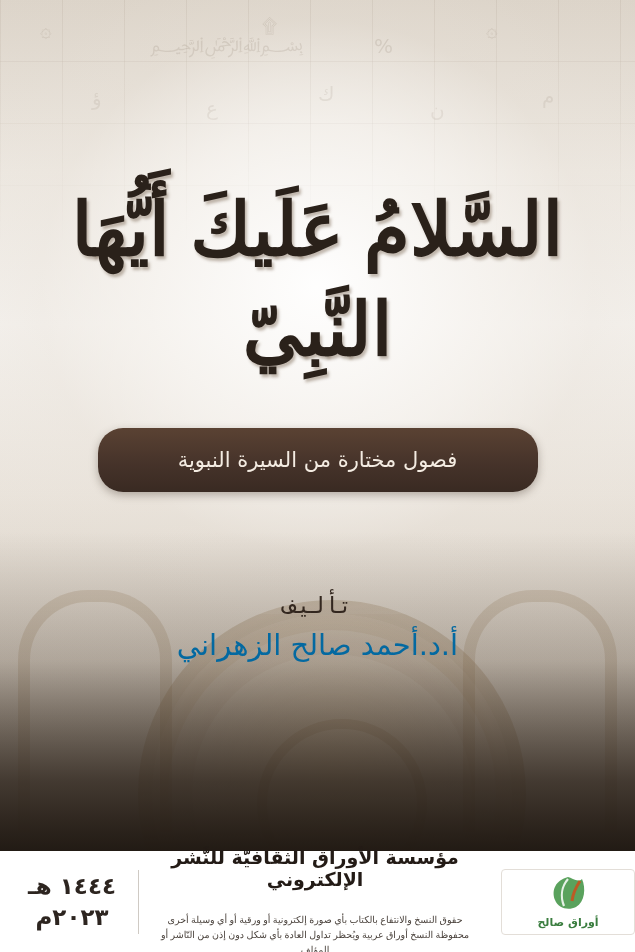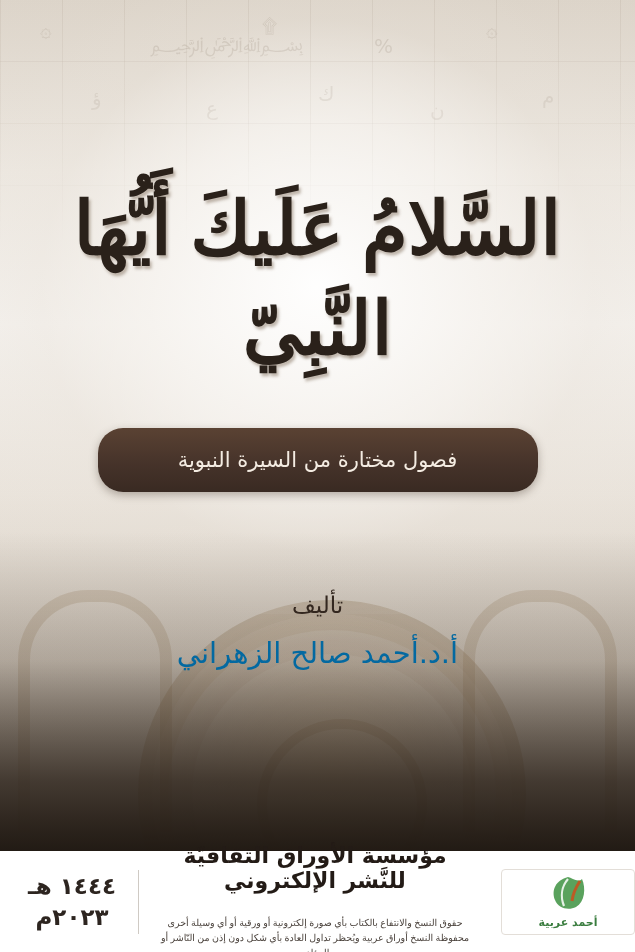--- a/index.html
+++ b/index.html
@@ -90,21 +90,21 @@
   }
 
   
   .title-area {
     position: absolute;
     left: 0; right: 0;
     top: 180px;
     text-align: center;
   }
   .title-main {
-    font-family: Liberation Serif, serif;
+    font-family: Liberation Sans, sans-serif;
     font-size: 74px;
     font-weight: bold;
     color: #2a211a;
     letter-spacing: -1px;
     line-height: 1.35;
     padding: 0 24px;
     text-shadow:
       2px 3px 3px rgba(120,100,80,0.45),
       0 1px 0 rgba(255,255,255,0.5);
     direction: rtl;
@@ -135,22 +135,22 @@
   .author-block {
     position: absolute;
     left: 0; right: 0;
     top: 592px;
     text-align: center;
     direction: rtl;
   }
   .author-role {
     font-size: 23px;
     color: #33271f;
-    margin-bottom: 17px;
-    font-family: Liberation Serif, serif;
+    margin-bottom: 8px;
+    font-family: Liberation Mono, monospace;
   }
   .author-name {
     font-size: 29px;
     font-weight: normal;
     color: #0369a1;
     font-family: "DejaVu Sans", "Liberation Sans", sans-serif;
   }
 
   
   .footer {
@@ -183,21 +183,21 @@
     height: 64px;
     background: #cfcac4;
   }
   .footer-center {
     flex: 1;
     text-align: center;
     direction: rtl;
     padding: 0 10px;
   }
   .pub-name {
-    font-size: 22px;
+    font-size: 19px;
     font-weight: bold;
     color: #231b16;
     margin-bottom: 23px;
     font-family: "DejaVu Sans", "Liberation Sans", sans-serif;
   }
   .rights-line {
     font-size: 9.5px;
     color: #4a423c;
     line-height: 1.55;
     font-family: Liberation Serif, serif;
@@ -266,21 +266,21 @@
   <div class="footer">
 
     <div class="footer-logo">
       <div class="logo-mark">
         <svg viewBox="0 0 44 40" width="44" height="40" aria-hidden="true">
           <path d="M22 3 C10 6 5 16 9 26 C12 34 22 37 30 33 C39 28 40 14 36 5 C32 9 26 4 22 3 Z" fill="#4c9a4f" opacity="0.92"></path>
           <path d="M22 5 C16 12 14 22 18 32" stroke="#ffffff" stroke-width="2.2" fill="none" opacity="0.85"></path>
           <path d="M34 7 C30 13 27 19 26 27" stroke="#c8531f" stroke-width="3" fill="none" opacity="0.9"></path>
         </svg>
       </div>
-      <div class="logo-name">أحمد عربية</div>
+      <div class="logo-name">أوراق صالح</div>
     </div>
 
     <div class="footer-center">
       <div class="pub-name">مؤسسة الأوراق الثقافيّة للنَّشر الإلكتروني</div>
       <div class="rights-line">حقوق النسخ والانتفاع بالكتاب بأي صورة إلكترونية أو ورقية أو أي وسيلة أخرى</div>
       <div class="rights-line">محفوظة النسخ أوراق عربية ويُحظر تداول العادة بأي شكل دون إذن من النّاشر أو المؤلف</div>
     </div>
 
     <div class="footer-divider"></div>
 

